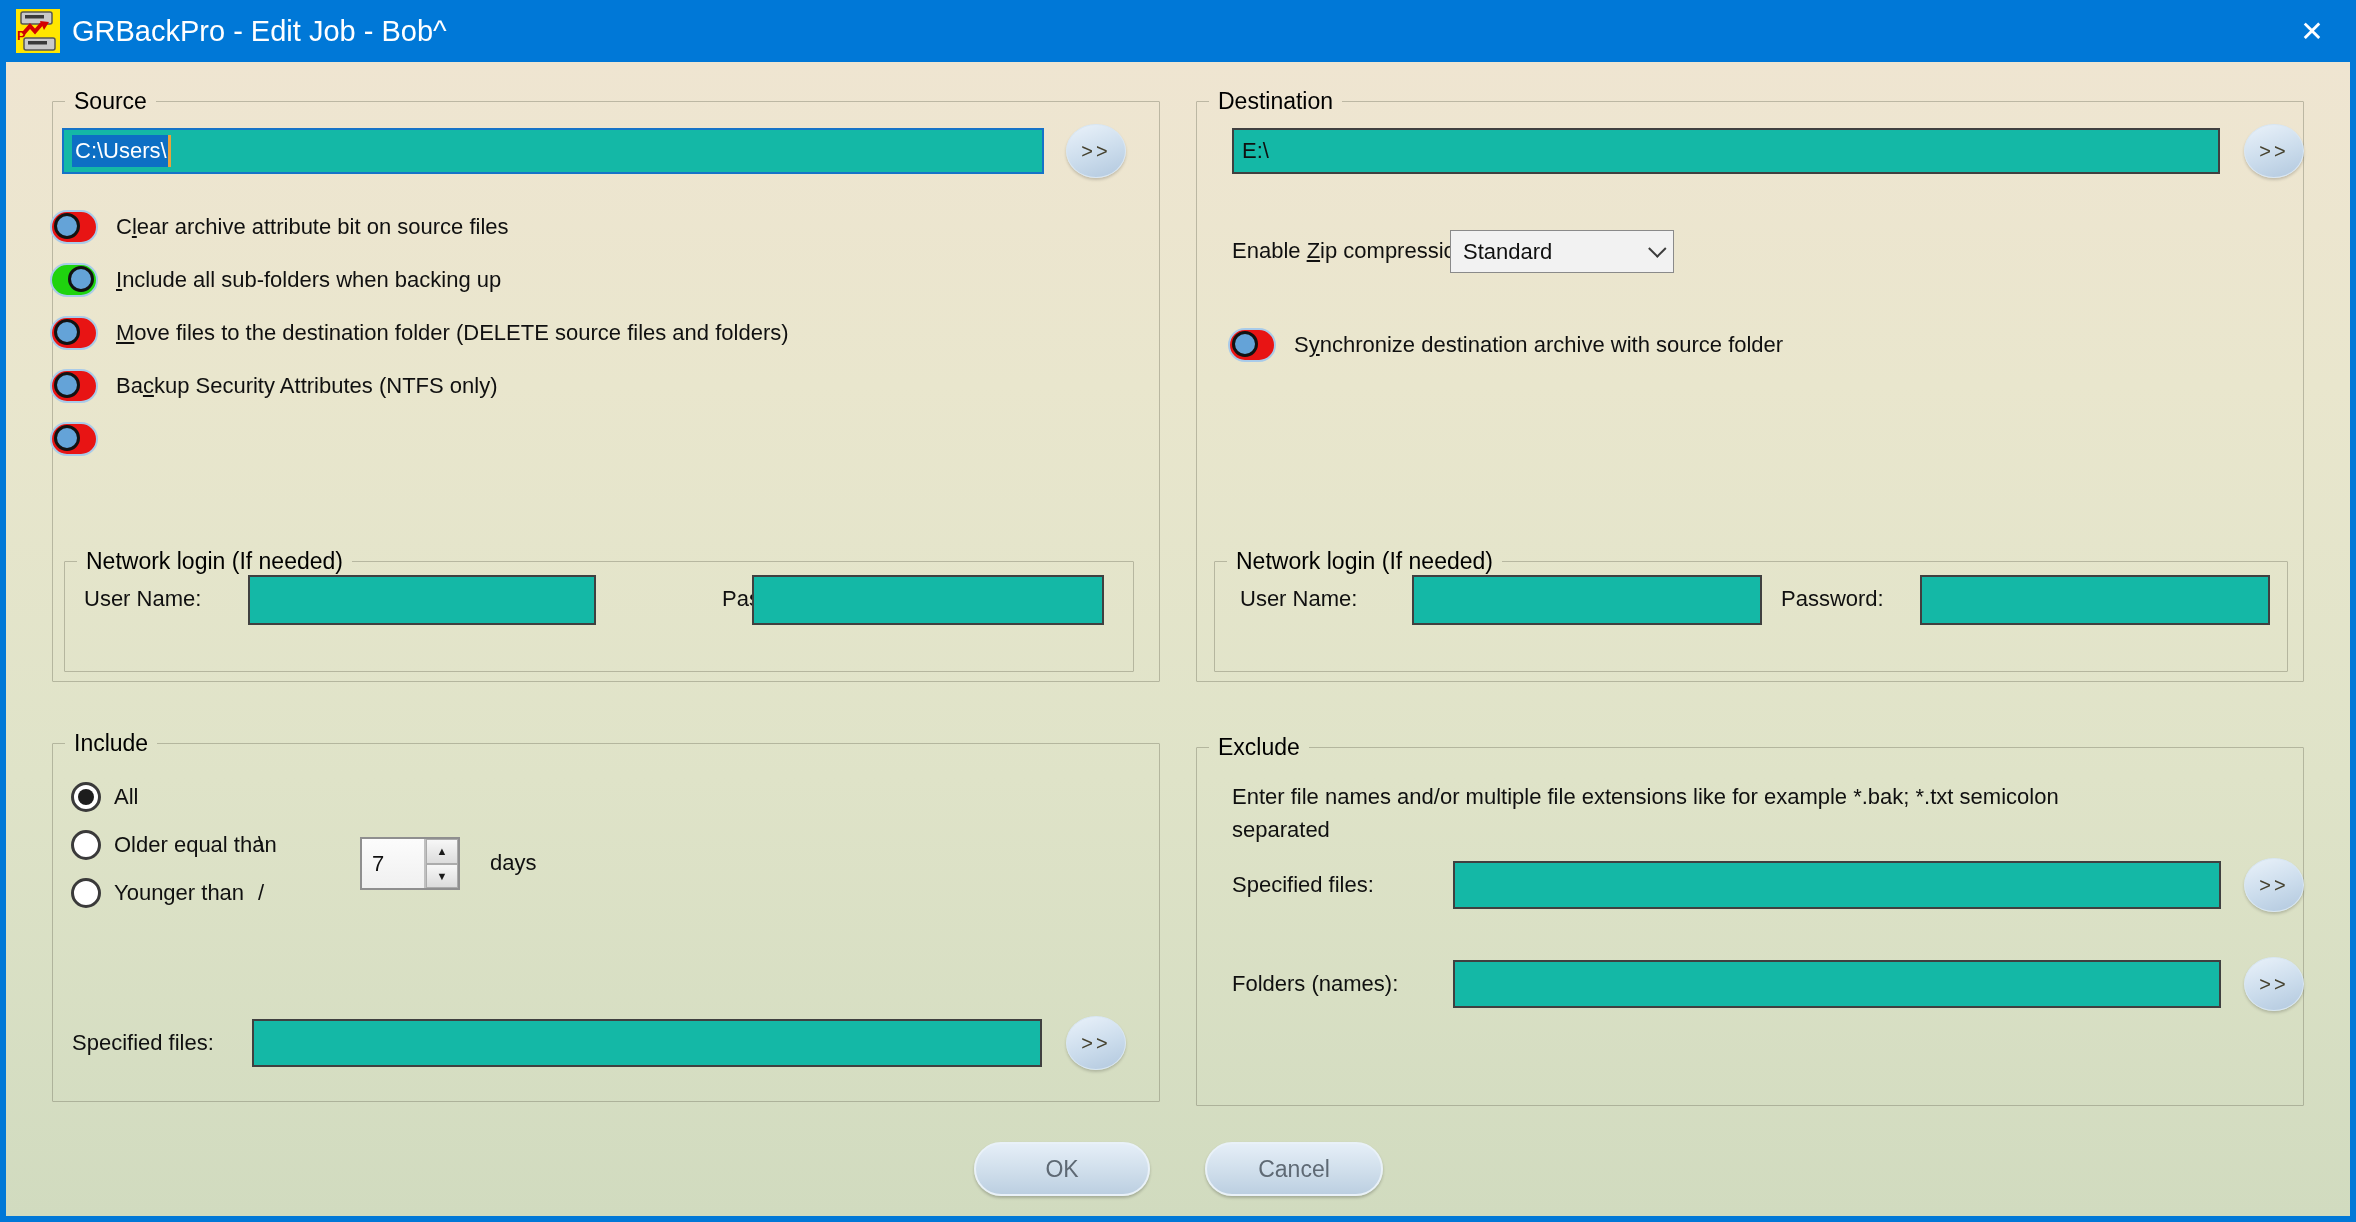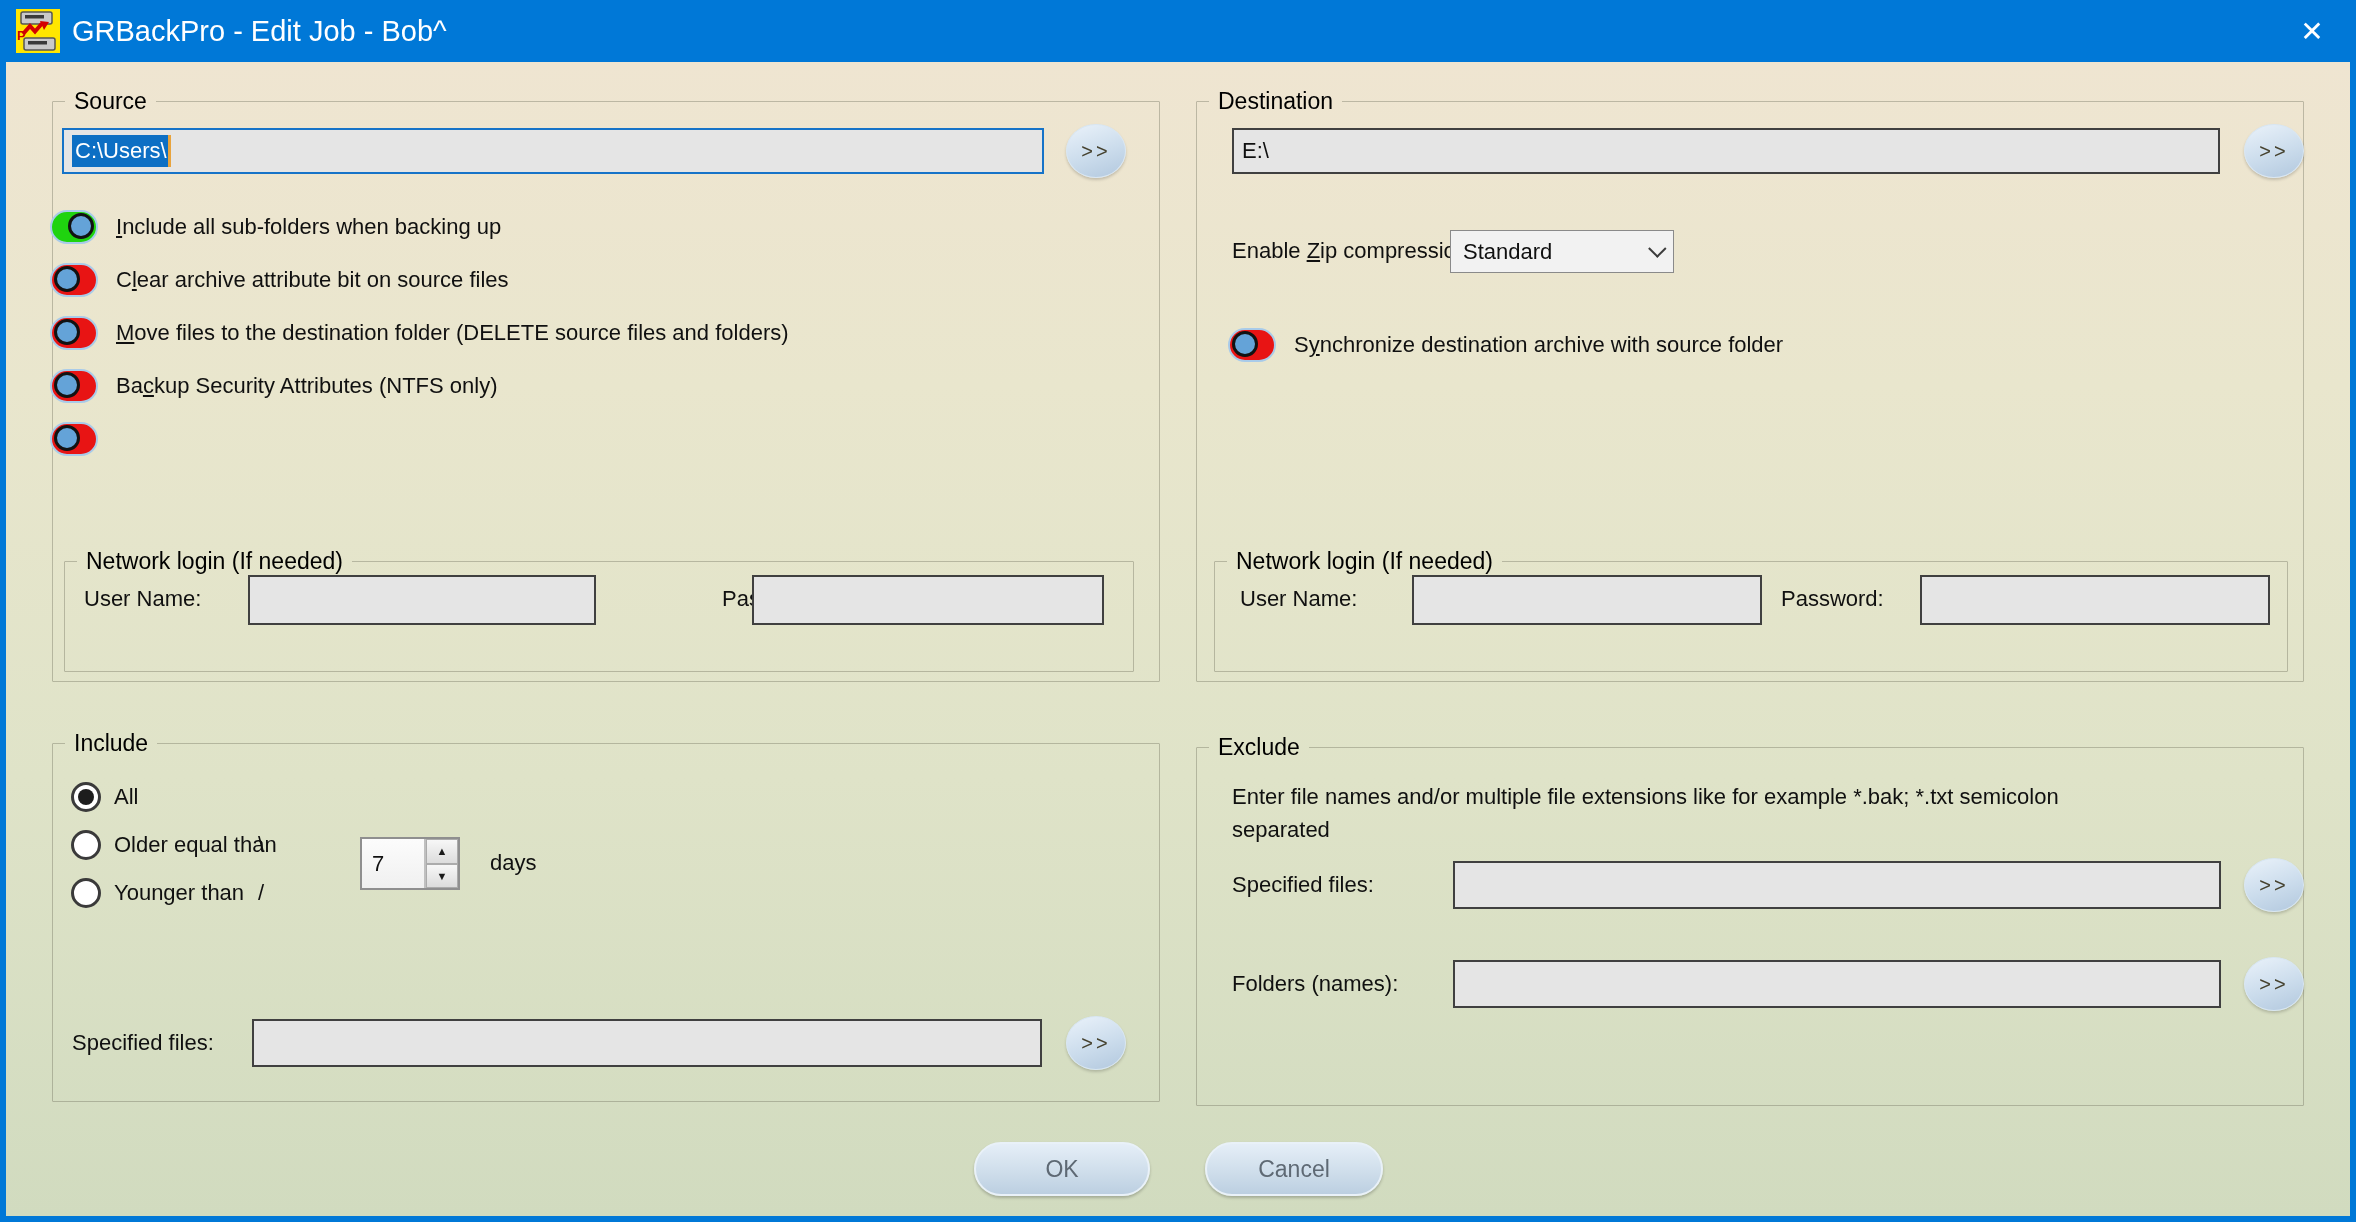--- a/index.html
+++ b/index.html
@@ -15,21 +15,21 @@
   
   .body{position:absolute;left:6px;top:62px;width:2344px;height:1154px;
         background:linear-gradient(180deg,#efe5d1 0%,#e9e6cd 28%,#dfe3c8 62%,#d1dbbf 100%);}
   
   fieldset{position:absolute;border:1px solid rgba(120,120,100,0.42);margin:0;padding:0;border-radius:1px;}
   legend{margin-left:12px;padding:0 9px;font-size:23px;color:#000000;}
   
   .lbl{position:absolute;font-size:22px;color:#101010;white-space:nowrap;}
   .note{position:absolute;font-size:22px;color:#101010;line-height:33px;}
   
-  .tb{position:absolute;background:#e5e5e5;border:2px solid #404040;box-sizing:border-box;
+  .tb{position:absolute;background:#14b8a6;border:2px solid #404040;box-sizing:border-box;
       font-family:inherit;font-size:22px;color:#101010;padding:0 8px;outline:none;}
   .pathbox{display:flex;align-items:center;}
   .pathbox.focused{border-color:#1673c8;}
   .sel{background:#0d6fc4;color:#ffffff;padding:3px 1px 3px 3px;border-right:3px solid #e8a33d;}
   
   .browse{position:absolute;width:60px;height:54px;border-radius:50%;
           background:linear-gradient(160deg,#eaf2fa 0%,#cbdcec 55%,#b2c8de 100%);
           border:1px solid #d8e6f3;box-shadow:0 2px 3px rgba(0,0,0,0.18);
           display:flex;align-items:center;justify-content:center;
           color:#46422f;font-size:20px;letter-spacing:3px;box-sizing:border-box;cursor:default;}
@@ -104,30 +104,30 @@
 
   <div class="tb pathbox focused" style="left:62px;top:128px;width:982px;height:46px;">
     <span class="sel">C:\Users\</span>
   </div>
   <div class="browse" style="left:1066px;top:124px;">
     <span>&gt;&gt;</span>
   </div>
 
   <div class="toggles">
       <div class="toggle-row">
+        <span class="toggle off">
+          <span class="knob"></span>
+        </span>
+        <span class="tlabel">C<u>l</u>ear archive attribute bit on source files</span>
+      </div>
+      <div class="toggle-row">
         <span class="toggle on">
           <span class="knob"></span>
         </span>
         <span class="tlabel"><u>I</u>nclude all sub-folders when backing up</span>
-      </div>
-      <div class="toggle-row">
-        <span class="toggle off">
-          <span class="knob"></span>
-        </span>
-        <span class="tlabel">C<u>l</u>ear archive attribute bit on source files</span>
       </div>
       <div class="toggle-row">
         <span class="toggle off">
           <span class="knob"></span>
         </span>
         <span class="tlabel"><u>M</u>ove files to the destination folder (DELETE source files and folders)</span>
       </div>
       <div class="toggle-row">
         <span class="toggle off">
           <span class="knob"></span>

